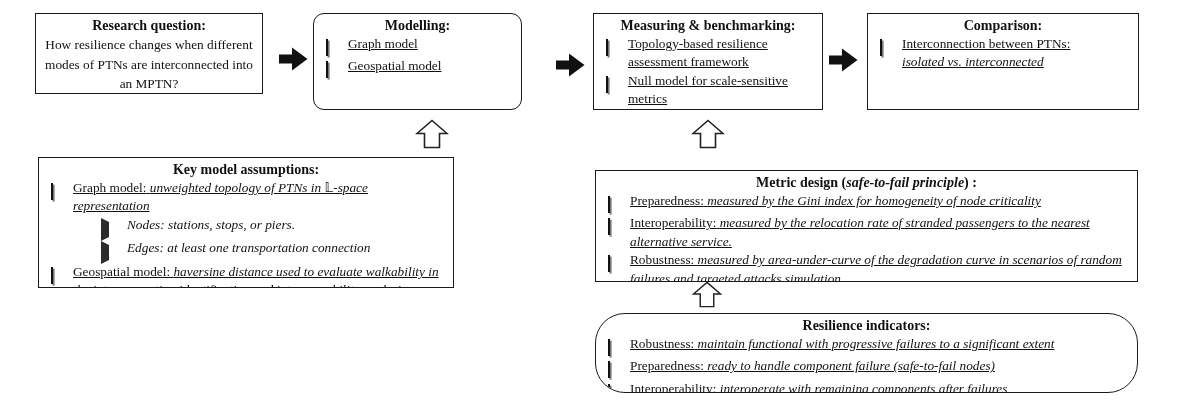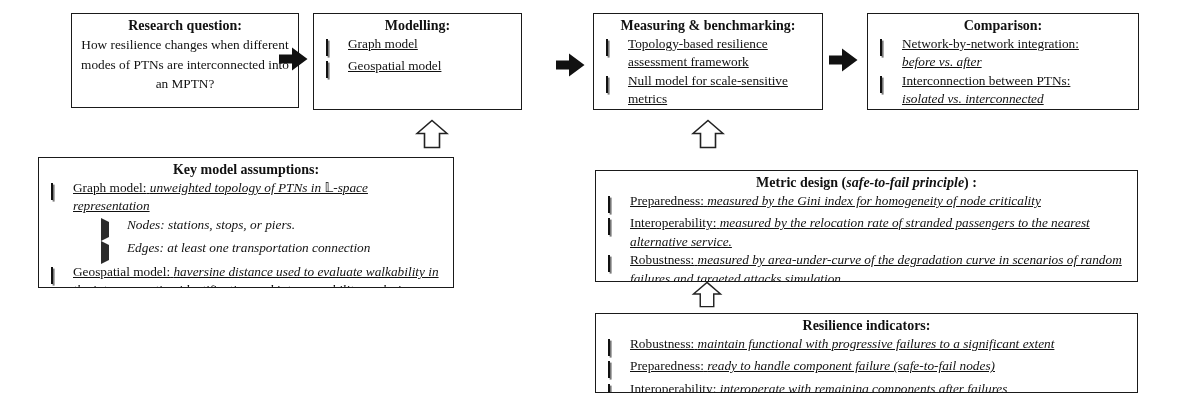--- a/index.html
+++ b/index.html
@@ -48,27 +48,27 @@
   .tri-shape {
     width: 0; height: 0;
     border-left: 8px solid #2b2b2b;
     border-top: 4.5px solid transparent;
     border-bottom: 4.5px solid transparent;
   }
 
   .arrow { position: absolute; }
 
   
-  .b-research   { left: 35px;  top: 13px;  width: 228px; height: 95px; margin-left: 36px; }
-  .b-modelling  { left: 313px; top: 13px;  width: 209px; height: 97px; }
+  .b-research   { left: 35px;  top: 13px;  width: 228px; height: 81px; }
+  .b-modelling  { left: 313px; top: 13px;  width: 209px; height: 97px; border-radius: 11px; }
   .b-measuring  { left: 593px; top: 13px;  width: 230px; height: 97px; }
   .b-comparison { left: 867px; top: 13px;  width: 272px; height: 97px; }
   .b-key        { left: 38px;  top: 157px; width: 416px; height: 131px; }
   .b-metric     { left: 595px; top: 170px; width: 543px; height: 112px; }
-  .b-res        { left: 595px; top: 313px; width: 543px; height: 80px; }
+  .b-res        { left: 595px; top: 313px; width: 543px; height: 80px; border-radius: 30px; }
 
   .a-right-1 { left: 279px; top: 46px; }
   .a-right-2 { left: 556px; top: 52px; }
   .a-right-3 { left: 829px; top: 47px; }
   .a-up-a { left: 415px; top: 119px; }
   .a-up-b { left: 691px; top: 119px; }
   .a-up-c { left: 691px; top: 281px; }
 </style>
 </head>
 <body>
@@ -119,24 +119,20 @@
   <div class="arrow a-right-3">
     <svg width="30" height="26" viewBox="0 0 30 26">
         <polygon points="0,8.5 13,8.5 13,1.5 28.5,13 13,24.5 13,17.5 0,17.5" fill="#111"></polygon>
       </svg>
   </div>
 
   <div class="box b-comparison">
     <div class="title">Comparison:</div>
     <div class="chk-item">
       <span class="chk"><span class="chk-box"></span></span>
-      <span class="txt"><span>Network-by-network integration:</span><em class="blk">before vs. after</em></span>
-    </div>
-    <div class="chk-item">
-      <span class="chk"><span class="chk-box"></span></span>
       <span class="txt"><span>Interconnection between PTNs:</span><em class="blk">isolated vs. interconnected</em></span>
     </div>
   </div>
 
   <div class="arrow a-up-a">
     <svg width="34" height="30" viewBox="0 0 34 30">
         <polygon points="17,1.5 32,14.5 24.5,14.5 24.5,28.5 9.5,28.5 9.5,14.5 2,14.5" fill="#fff" stroke="#222" stroke-width="1.6"></polygon>
       </svg>
   </div>
   <div class="arrow a-up-b">

